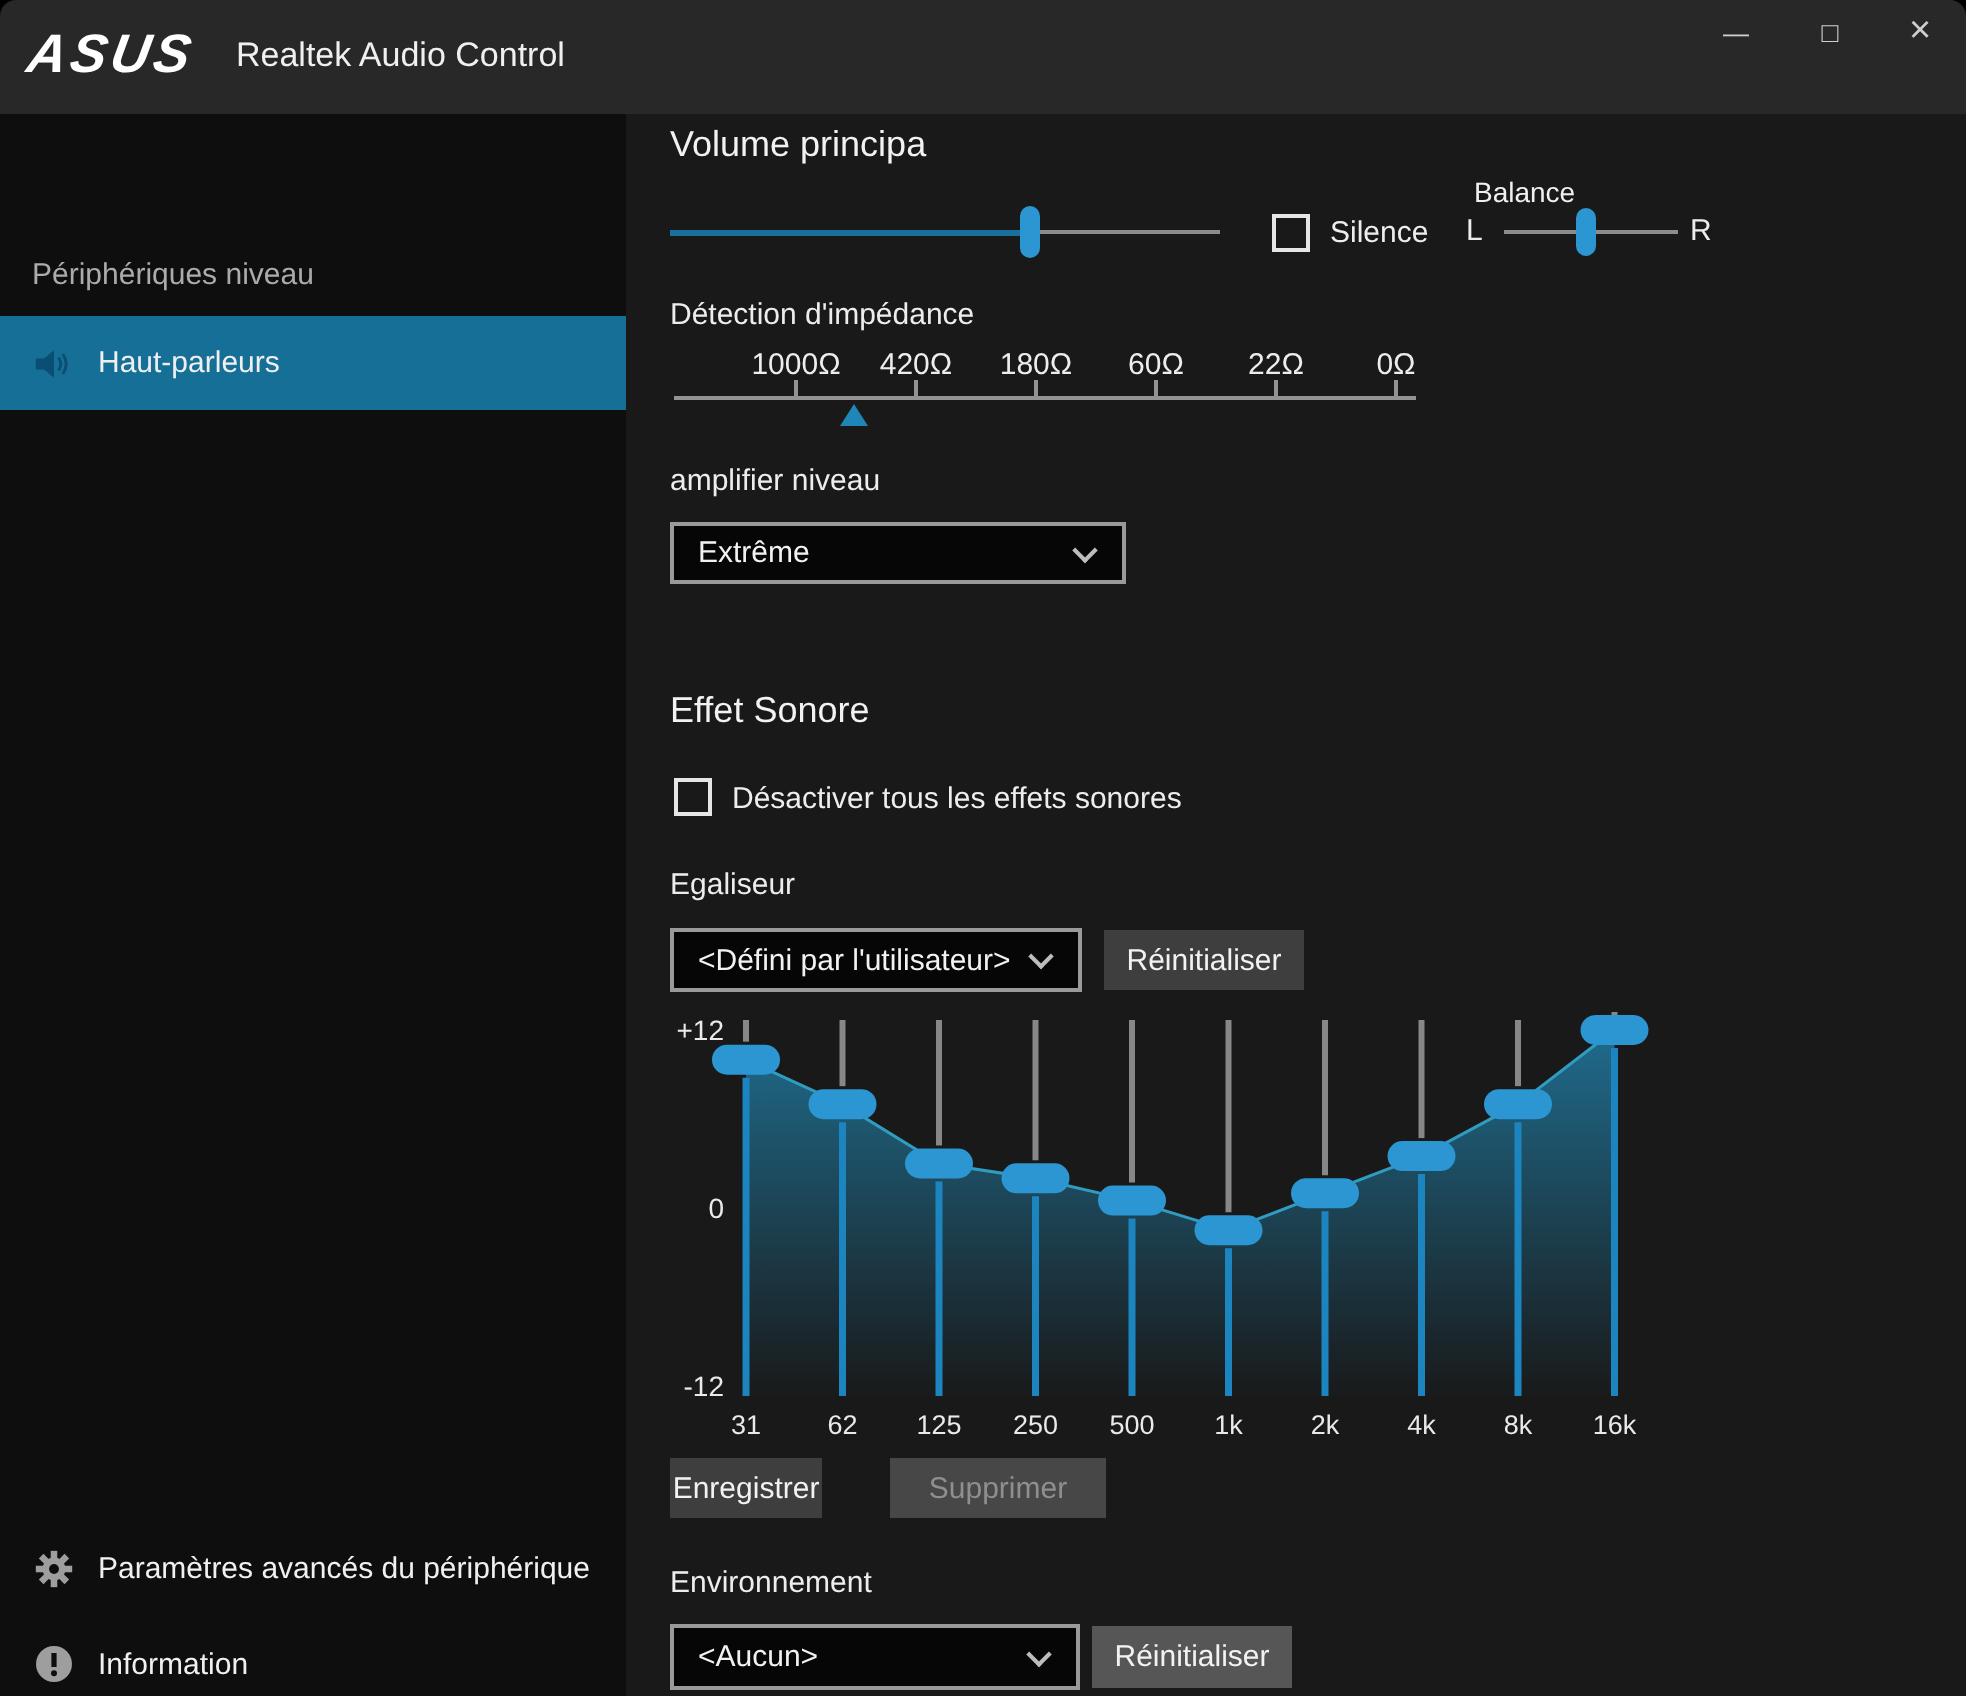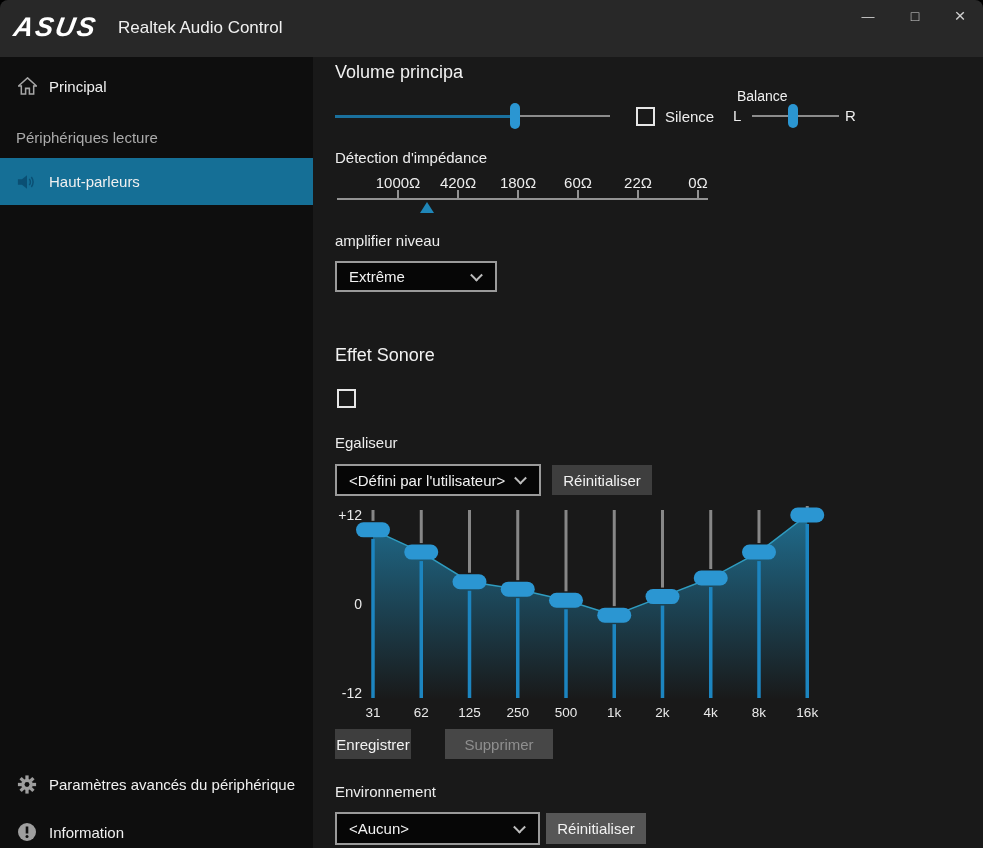--- a/index.html
+++ b/index.html
@@ -68,30 +68,22 @@
     <div class="win-btn max">
         <span>□</span>
       </div>
     <div class="win-btn close">
         <span>×</span>
       </div>
   </div>
 
   <div class="sidebar">
 
-    <div class="nav-item nav-home">
-      <span class="nicon">
-        <svg width="19" height="18" viewBox="0 0 20 18">
-            <path d="M10 0.5 L19.5 9 H16.5 V17.5 H12 V11.5 H8 V17.5 H3.5 V9 H0.5 Z" fill="none" stroke="#a6a6a6" stroke-width="1.6"></path>
-          </svg>
-      </span>
-      <span>Principal</span>
-    </div>
-
-    <div class="nav-section">Périphériques lecture</div>
+
+    <div class="nav-section">Périphériques niveau</div>
 
     <div class="nav-item nav-device">
       <span class="nicon">
         <svg width="22" height="18" viewBox="0 0 22 18">
           <path d="M1 6 H5.5 L11 1.5 V16.5 L5.5 12 H1 Z" fill="#0a4f73"></path>
           <path d="M13.5 5.5 Q16 9 13.5 12.5" fill="none" stroke="#0a4f73" stroke-width="1.6"></path>
           <path d="M15.8 3.5 Q19.6 9 15.8 14.5" fill="none" stroke="#0a4f73" stroke-width="1.6"></path>
         </svg>
       </span>
       <span>Haut-parleurs</span>
@@ -164,27 +156,28 @@
           <div class="ruler-lab" style="left: 201px;">60Ω</div>
           <div class="ruler-tick" style="left: 300px;"></div>
           <div class="ruler-lab" style="left: 261px;">22Ω</div>
           <div class="ruler-tick" style="left: 360px;"></div>
           <div class="ruler-lab" style="left: 321px;">0Ω</div>
         </div>
       <div class="ruler-ind" style="left: 83.153px;"></div>
     </div>
 
     <div class="abs lbl" style="left:22px;top:175px;">amplifier niveau</div>
-    <div class="dd" style="left:22px;top:204px;width:162px;height:31px;">
+    <div class="dd" style="left:22px;top:204px;width:228px;height:31px;">
       <span>Extrême</span>
       <span class="chev"></span>
     </div>
 
     <div class="abs h1" style="left:22px;top:288px;">Effet Sonore</div>
     <div class="cbx" style="left:24px;top:332px;"></div>
+    <div class="abs lbl" style="left:53px;top:334px;">Désactiver tous les effets sonores</div>
 
     <div class="abs lbl" style="left:22px;top:377px;">Egaliseur</div>
     <div class="dd" style="left:22px;top:407px;width:206px;height:32px;">
       <span>&lt;Défini par l'utilisateur&gt;</span>
       <span class="chev"></span>
     </div>
     <button class="btn" style="left:239px;top:408px;width:100px;height:30px;">Réinitialiser</button>
 
     <svg id="eq-chart" class="abs" style="left:17px;top:441px;" width="545" height="232">
         <defs>

